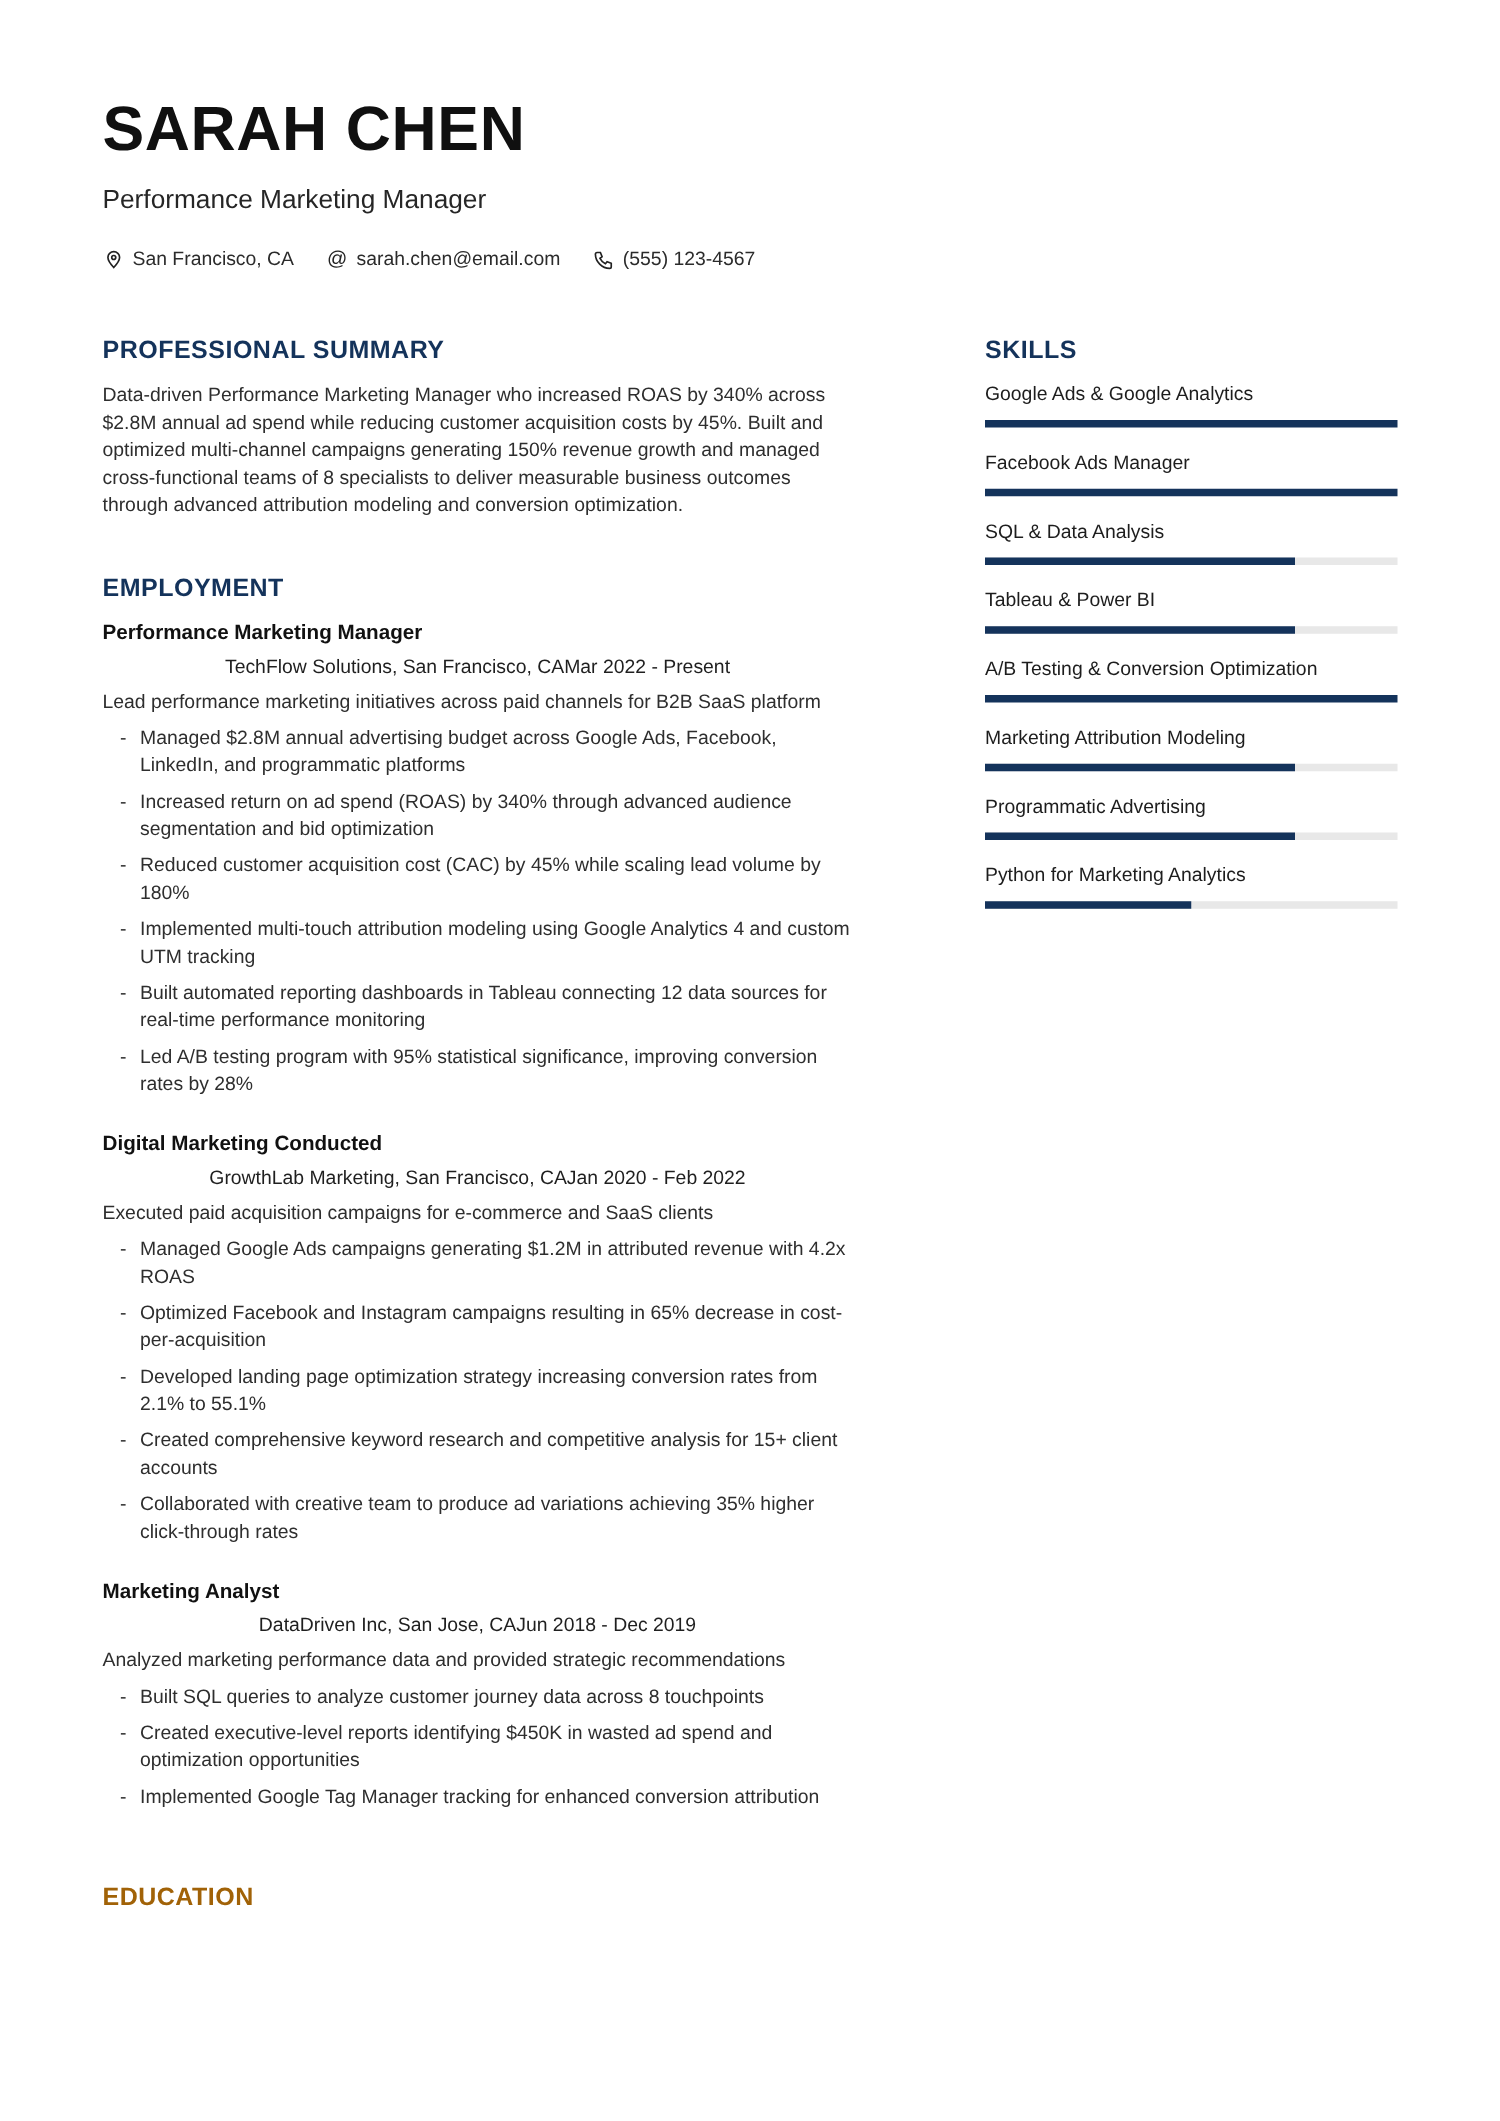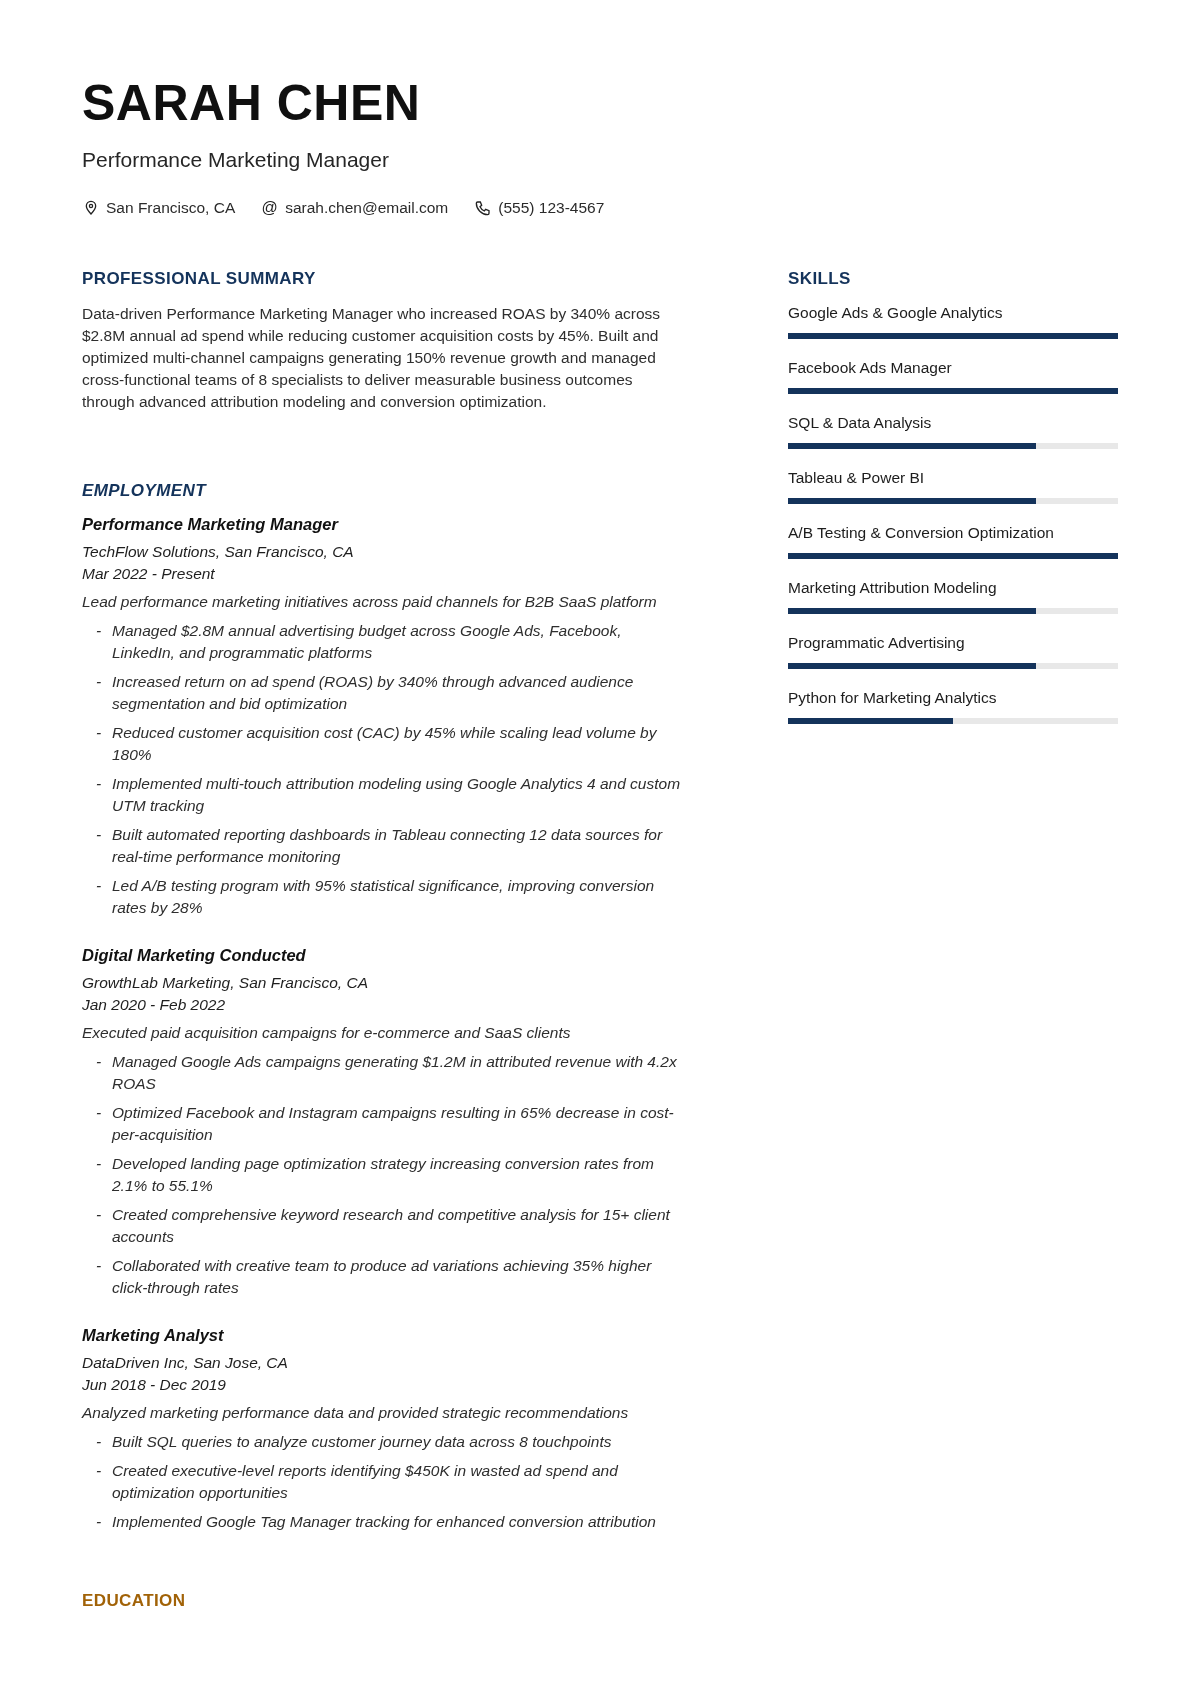--- a/index.html
+++ b/index.html
@@ -19,31 +19,31 @@
   .contact-row{display:flex;align-items:center;gap:26px;font-size:15.5px;color:#2b2b2b;margin-top:27px;}
   .contact-item{display:flex;align-items:center;gap:7px;}
   .cicon{width:17px;height:17px;display:inline-flex;align-items:center;justify-content:center;color:#222;}
   .cicon svg{display:block;}
   .at-glyph{font-size:16px;font-weight:normal;line-height:1;}
   
   .columns{display:flex;gap:106px;margin-top:52px;}
   .col-main{flex:0 0 600px;width:600px;}
   .col-side{flex:0 0 330px;width:330px;}
   .section-heading{
-    font-size:17px;font-weight:bold;letter-spacing:.4px;
+    font-size:20px;font-weight:bold;letter-spacing:.4px;
     margin:0 0 14px 0;
   }
   
   .summary-text{font-size:15.5px;line-height:22px;margin:0;color:#2e2e2e;}
   
-  .employment-section{margin-top:68px;font-style:italic;}
+  .employment-section{margin-top:44px;}
   .job{margin-top:27px;}
   .job:first-of-type{margin-top:2px;}
   .job-title{font-size:16.5px;font-weight:bold;color:#111;margin:0 0 7px 0;}
-  .company-row{display:flex;justify-content:center;font-size:15.5px;color:#1f1f1f;margin:0 0 6px 0;line-height:22px;flex-direction:column;}
+  .company-row{display:flex;justify-content:center;font-size:15.5px;color:#1f1f1f;margin:0 0 6px 0;line-height:22px;}
   .job-desc{font-size:15.5px;color:#2e2e2e;margin:0;line-height:22px;}
   ul.bullets{list-style:none;margin:2px 0 0 0;padding:0;}
   ul.bullets li{
     position:relative;padding-left:30px;font-size:15.5px;line-height:22px;
     margin-top:7px;color:#2e2e2e;
   }
   ul.bullets li::before{content:"-";position:absolute;left:14px;top:0;}
   
   .education-section{margin-top:58px;}
   

